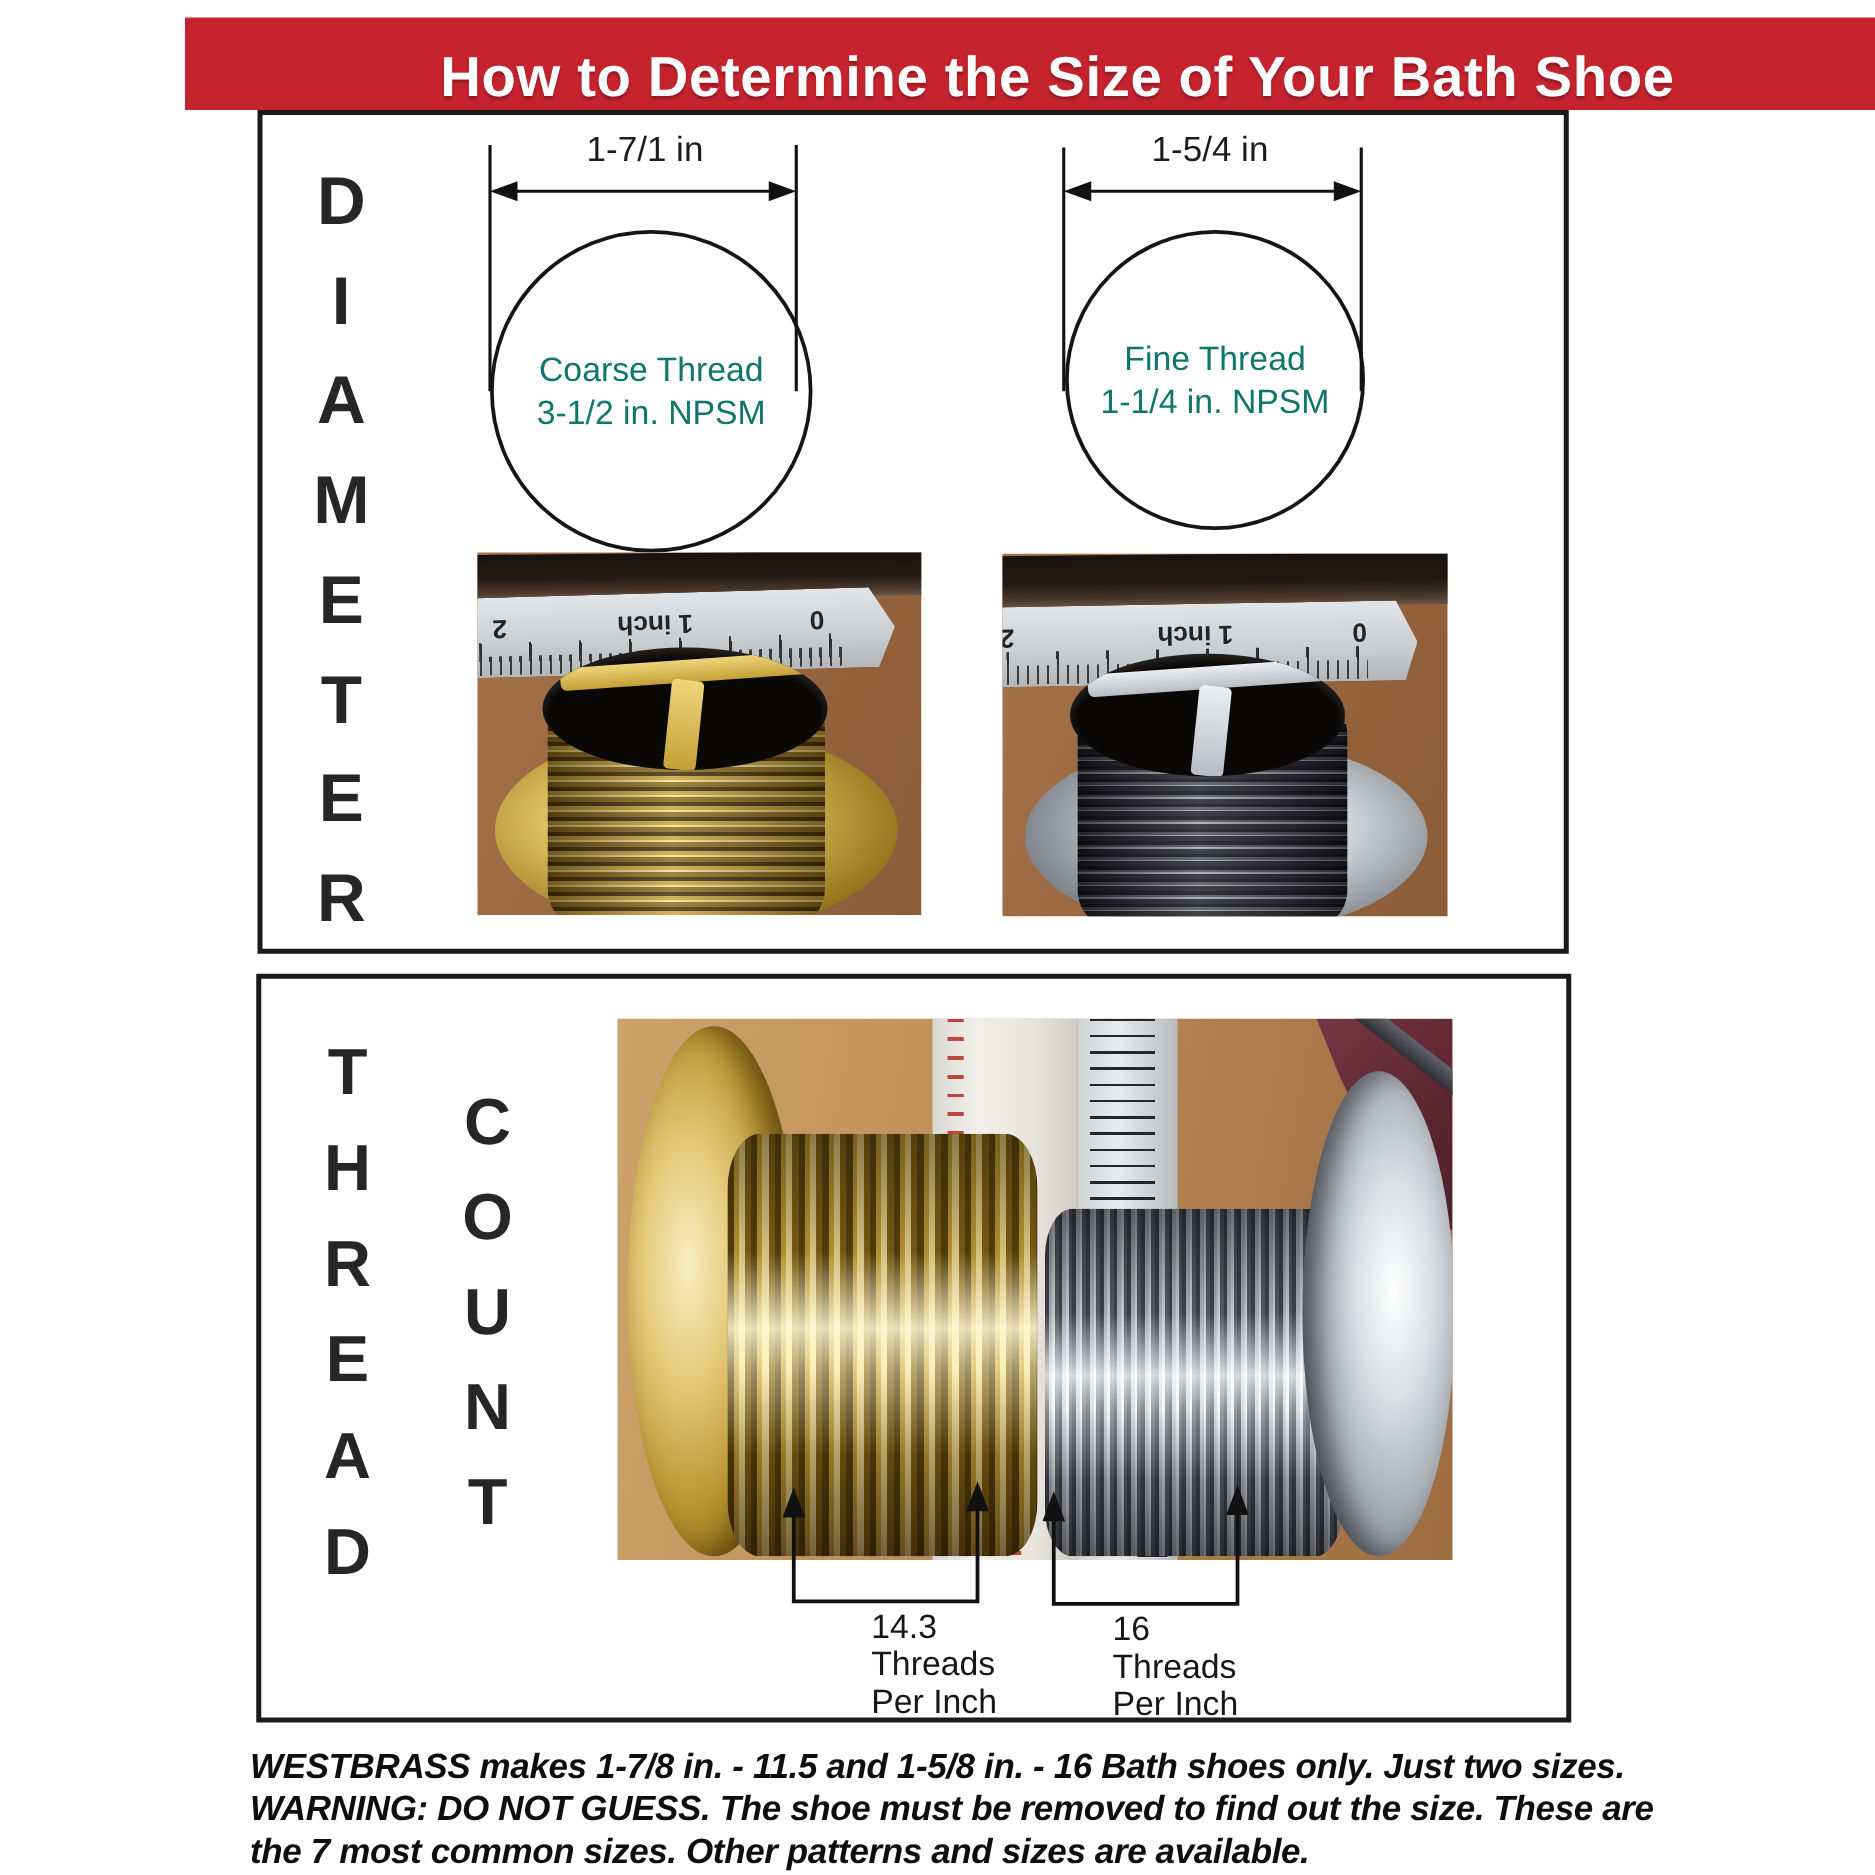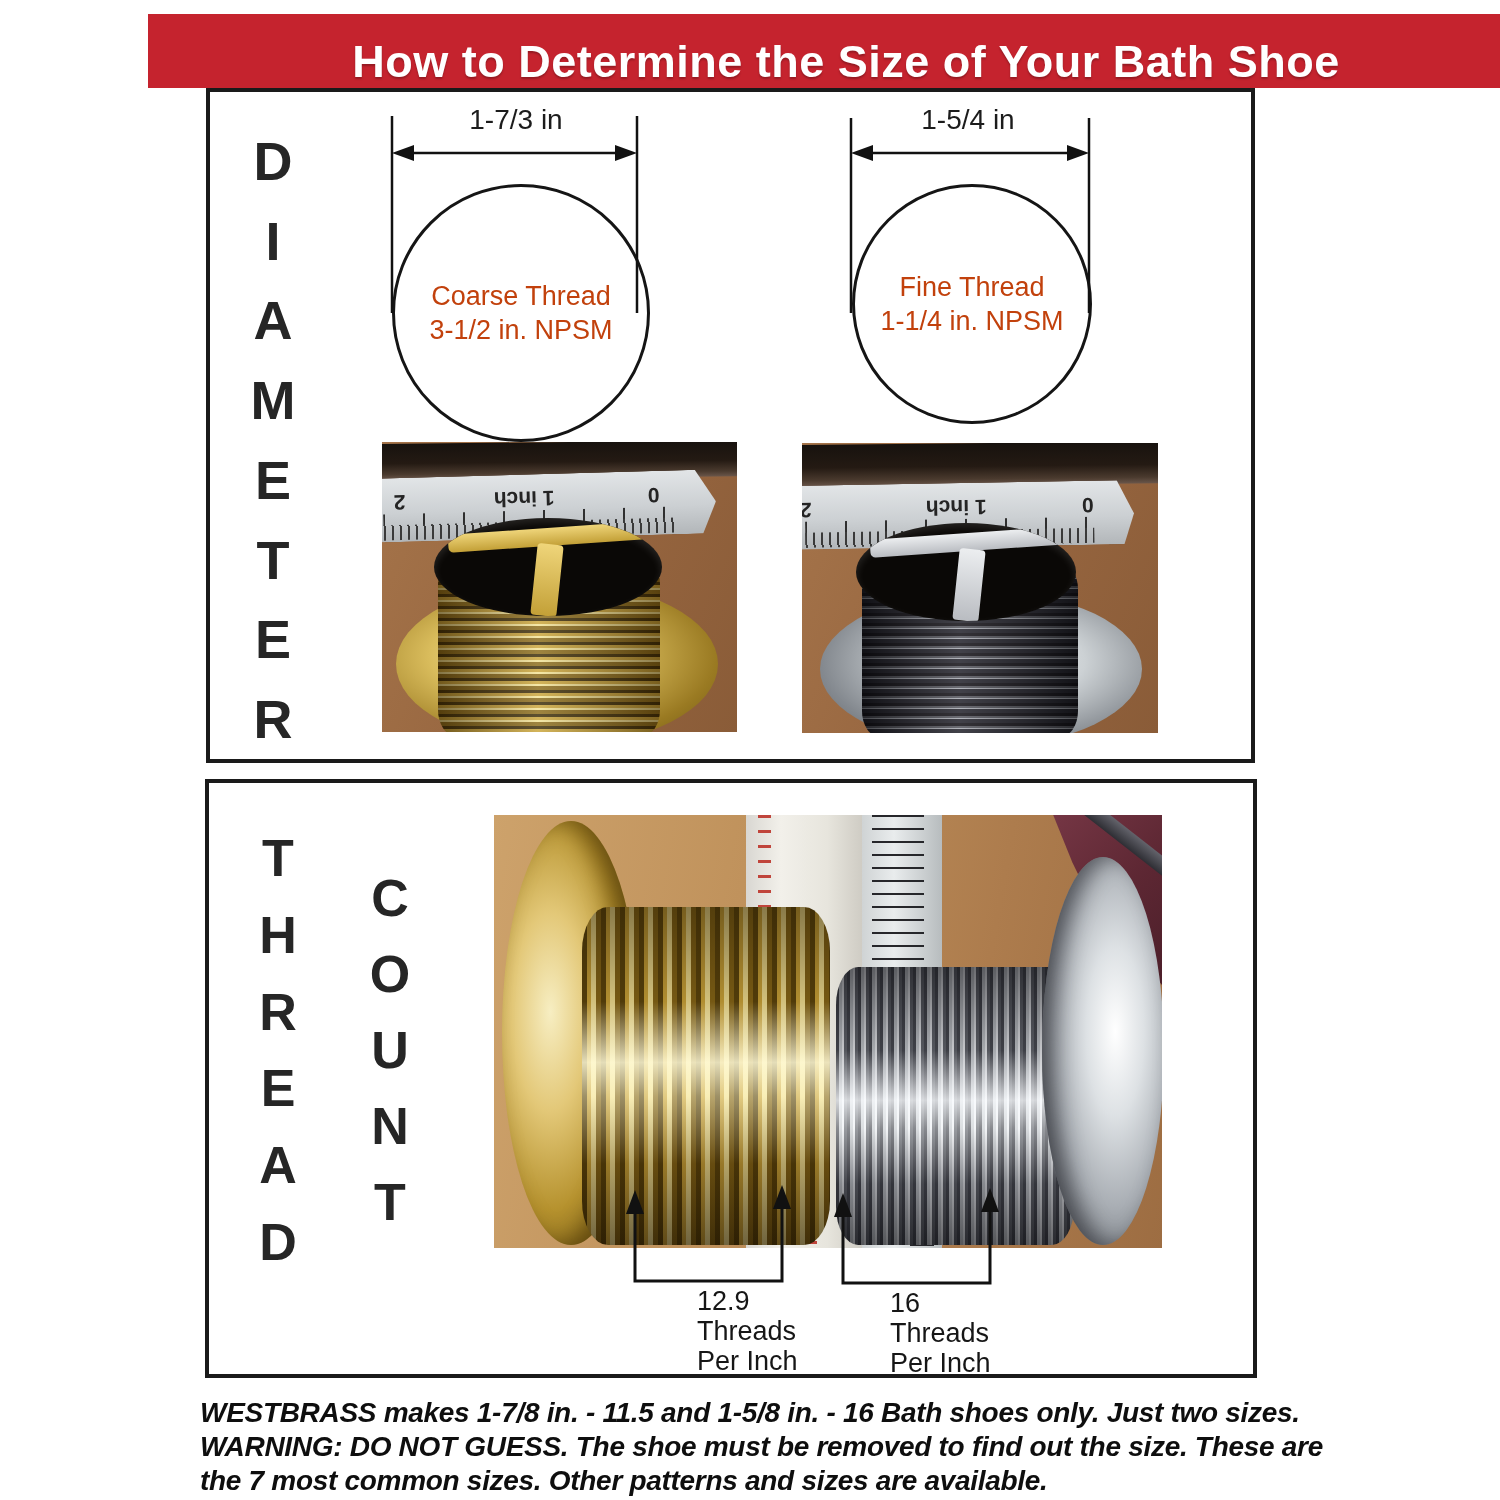--- a/index.html
+++ b/index.html
@@ -33,21 +33,21 @@
   #col-thread{left:246px;top:828px;width:64px;height:444px;font-size:52px;}
   #col-count{left:358px;top:868px;width:64px;height:364px;font-size:52px;}
 
   
   .dimlabel{font-size:28px;color:#1c1c1c;text-align:center;width:220px;}
   #dim-left{left:406px;top:104px;}
   #dim-right{left:858px;top:104px;}
   .circle{
     border:3px solid #151515;border-radius:50%;background:#ffffff;
     display:flex;flex-direction:column;align-items:center;justify-content:center;
-    font-size:27px;color:#c2410c;line-height:34px;text-align:center;
+    font-size:27px;color:#0f766e;line-height:34px;text-align:center;
   }
   #circle-coarse{left:392px;top:184px;width:252px;height:252px;}
   #circle-fine{left:852px;top:184px;width:234px;height:234px;}
 
   
   .photo-top{overflow:hidden;background:linear-gradient(115deg,#a5744a,#96653f 55%,#8a5c38);}
   #photo-tl{left:382px;top:442px;width:355px;height:290px;}
   #photo-tr{left:802px;top:443px;width:356px;height:290px;}
   .darkband{left:-8px;top:0;width:110%;height:36px;
     background:linear-gradient(180deg,#17120e 0%,#241a13 55%,#4a3a2e 85%,#6a564a 100%);
@@ -150,21 +150,21 @@
     <span>D</span>
     <span>I</span>
     <span>A</span>
     <span>M</span>
     <span>E</span>
     <span>T</span>
     <span>E</span>
     <span>R</span>
   </div>
 
-  <div id="dim-left" class="abs dimlabel">1-7/3 in</div>
+  <div id="dim-left" class="abs dimlabel">1-7/1 in</div>
   <div id="dim-right" class="abs dimlabel">1-5/4 in</div>
 
   <div id="circle-coarse" class="abs circle">
     <div>Coarse Thread</div>
     <div>3-1/2 in. NPSM</div>
   </div>
   <div id="circle-fine" class="abs circle">
     <div>Fine Thread</div>
     <div>1-1/4 in. NPSM</div>
   </div>
@@ -229,21 +229,21 @@
       <div class="abs ticks-bot"></div>
       <div class="abs ten">10</div>
     </div>
     <div id="brass-flange" class="abs"></div>
     <div id="brass-barrel" class="abs"></div>
     <div id="chrome-barrel" class="abs"></div>
     <div id="chrome-flange" class="abs"></div>
   </div>
 
   <div id="ann-left" class="abs ann">
-    <div>12.9</div>
+    <div>14.3</div>
     <div>Threads</div>
     <div>Per Inch</div>
   </div>
   <div id="ann-right" class="abs ann">
     <div>16</div>
     <div>Threads</div>
     <div>Per Inch</div>
   </div>
 
   <div id="footer" class="abs">

